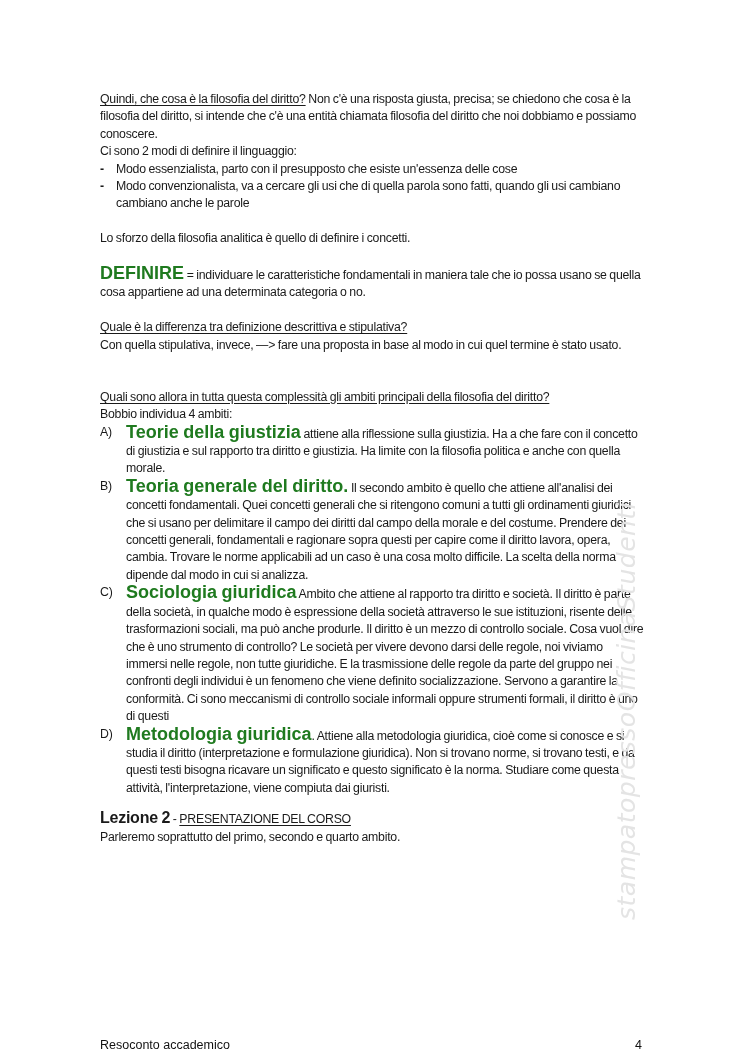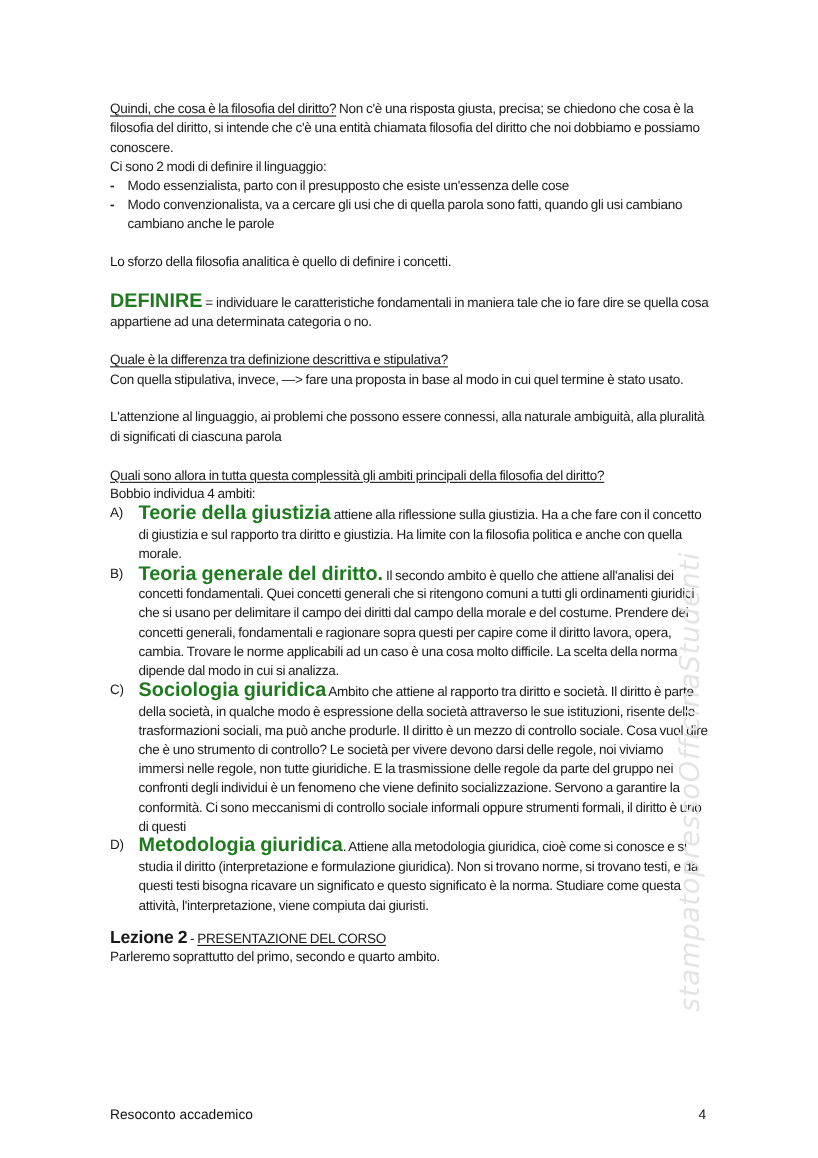--- a/index.html
+++ b/index.html
@@ -10,21 +10,21 @@
             letter-spacing: -0.25px; word-spacing: -0.5px; }
     .p { margin: 0; }
     .gap { height: 17.4px; }
     .u { text-decoration: underline; text-underline-offset: 2px; }
     .green { color: #1f7a1f; font-weight: bold; font-size: 18px; letter-spacing: 0; }
     .dash-item { position: relative; padding-left: 16px; }
     .dash-item .dash { position: absolute; left: 0; top: 0; font-weight: bold; }
     .amb { position: relative; padding-left: 26px; }
     .amb .letter { position: absolute; left: 0; top: 0; }
     .lezione { font-weight: bold; font-size: 16px; }
-    .footer { position: absolute; left: 100px; top: 1006px; width: 542px;
+    .footer { position: absolute; left: 100px; top: 1038px; width: 542px;
               font-family: "Liberation Sans", sans-serif; font-size: 12.5px; color: #111; }
     .footer .num { position: absolute; right: 0; top: 0; }
     .watermark { position: absolute; left: 612px; top: 920px; transform-origin: left top;
                  transform: rotate(-90deg); font-family: "DejaVu Sans", sans-serif;
                  font-style: italic; font-size: 25px; color: #e4e4e4; white-space: nowrap;
                  letter-spacing: 0.5px; }
   </style>
 </head>
 <body>
 
@@ -37,28 +37,27 @@
   </div>
   <div class="dash-item">
     <span class="dash">-</span>
     <span>Modo convenzionalista, va a cercare gli usi che di quella parola sono fatti, quando gli usi cambiano cambiano anche le parole</span>
   </div>
   <div class="gap"></div>
 
   <p class="p">Lo sforzo della filosofia analitica è quello di definire i concetti.</p>
   <div class="gap"></div>
 
-  <p class="p"><span class="green">DEFINIRE</span><span> = individuare le caratteristiche fondamentali in maniera tale che io fare dire se quella cosa appartiene ad una determinata categoria o no.</span></p>
+  <p class="p"><span class="green">DEFINIRE</span><span> = individuare le caratteristiche fondamentali in maniera tale che io possa usano se quella cosa appartiene ad una determinata categoria o no.</span></p>
   <div class="gap"></div>
 
   <p class="p u">Quale è la differenza tra definizione descrittiva e stipulativa?</p>
   <p class="p">Con quella stipulativa, invece, —&gt; fare una proposta in base al modo in cui quel termine è stato usato.</p>
   <div class="gap"></div>
 
-  <p class="p">L'attenzione al linguaggio, ai problemi che possono essere connessi, alla naturale ambiguità, alla pluralità di significati di ciascuna parola</p>
   <div class="gap"></div>
 
   <p class="p u">Quali sono allora in tutta questa complessità gli ambiti principali della filosofia del diritto?</p>
   <p class="p">Bobbio individua 4 ambiti:</p>
 
   <div class="amb">
     <span class="letter">A)</span>
     <span class="green">Teorie della giustizia</span><span> attiene alla riflessione sulla giustizia. Ha a che fare con il concetto di giustizia e sul rapporto tra diritto e giustizia. Ha limite con la filosofia politica e anche con quella morale.</span>
   </div>
   <div class="amb">

